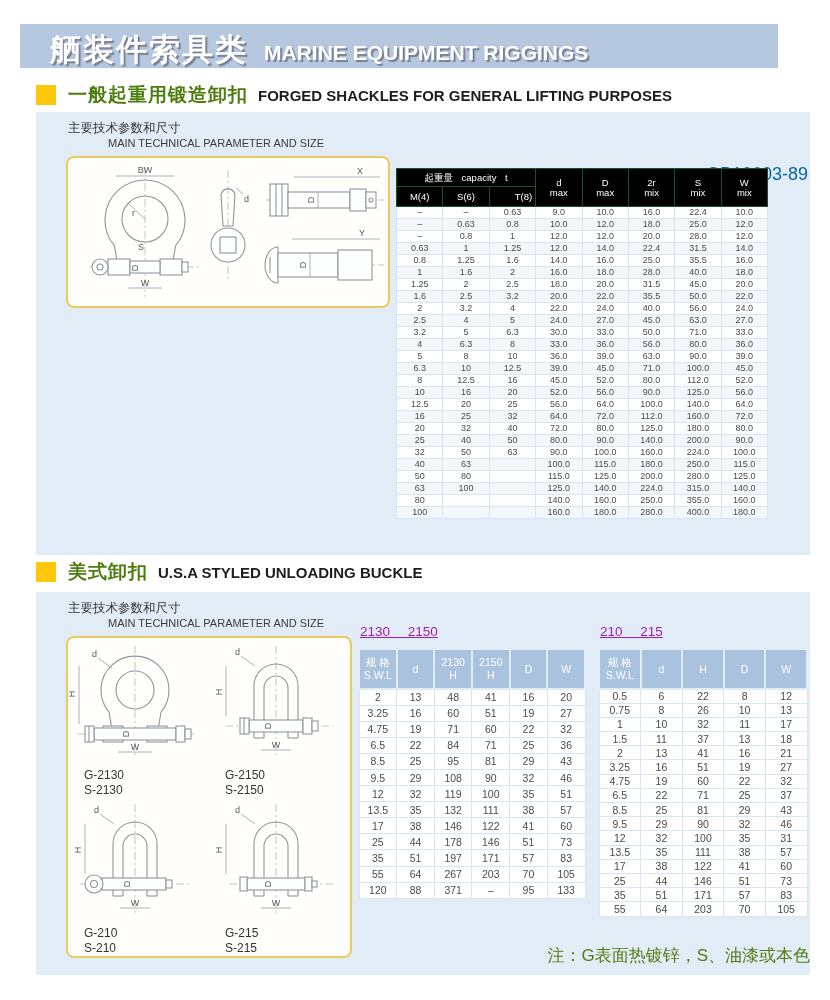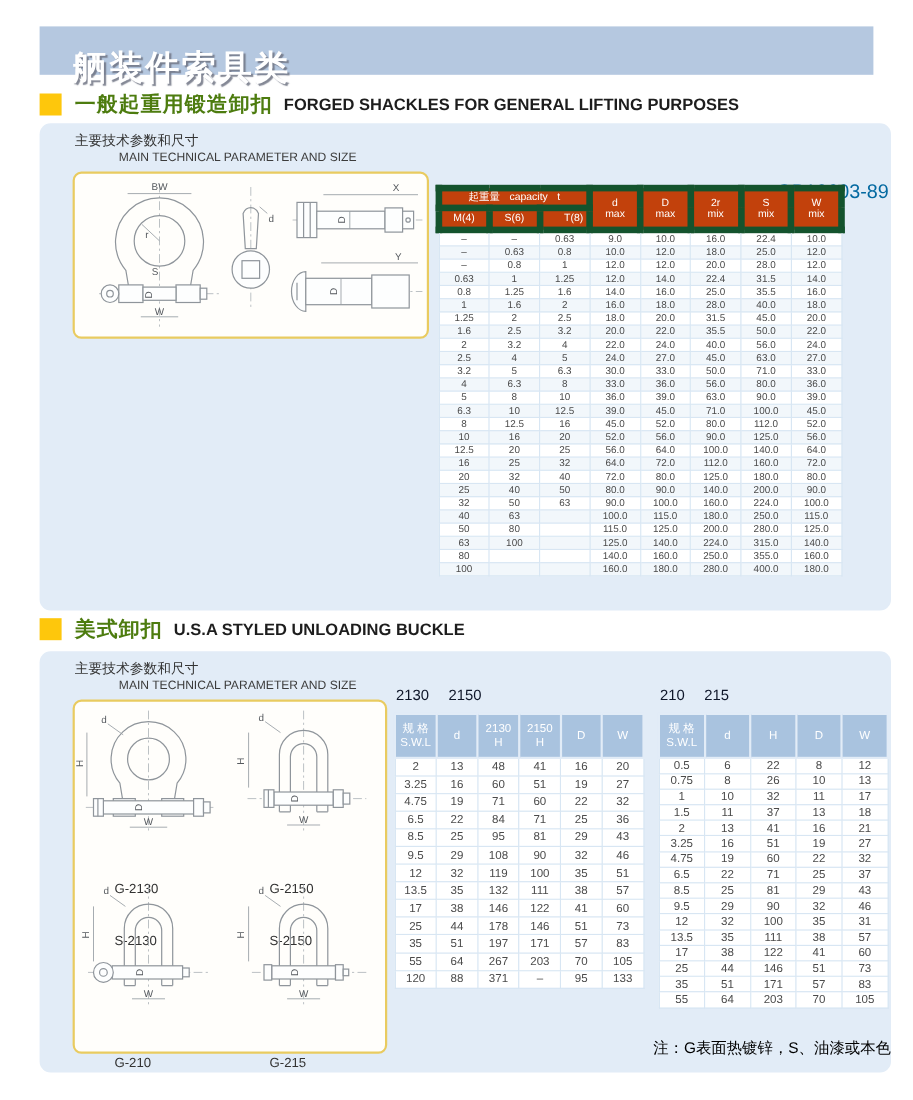--- a/index.html
+++ b/index.html
@@ -1,94 +1,95 @@
 <!DOCTYPE html>
 <html><head>
 <meta charset="utf-8">
 <style>
   * { margin:0; padding:0; box-sizing:border-box; }
   body { background:#ffffff; font-family:"Liberation Sans", sans-serif; }
   .page { position:relative; width:830px; height:1000px; background:#fff; overflow:hidden; }
   .abs { position:absolute; }
 
   
-  .banner { left:36px; top:24px; width:758px; height:44px; background:#b5c8e0;
-            display:flex; align-items:baseline; padding:16px 0 0 30px; }
+  .banner { left:20px; top:24px; width:758px; height:44px; background:#b5c8e0;
+            display:flex; align-items:baseline; padding:4px 0 0 30px; }
   .banner-zh { font-size:31px; font-weight:bold; color:#ffffff; letter-spacing:2px;
                text-shadow:2px 2px 1px rgba(110,115,130,.85); line-height:44px; }
   .banner-en { font-size:21px; font-weight:bold; color:#ffffff; margin-left:16px;
                text-shadow:2px 2px 1px rgba(110,115,130,.85); }
 
   
   .sec-head { left:36px; width:758px; height:22px; display:flex; align-items:center; }
   .bullet { width:20px; height:20px; background:#fec70c; flex:0 0 20px; }
   .sh-zh { font-size:19px; font-weight:bold; color:#4d7c0f; margin-left:12px; letter-spacing:1px; }
   .sh-en { font-size:15px; font-weight:bold; color:#1d1d1d; margin-left:10px; }
 
   
-  .panel { background:#e2ecf7;border-radius:10px; }
+  .panel { background:#e2ecf7; }
   .panel1 { left:36px; top:112px; width:774px; height:443px; }
   .panel2 { left:36px; top:592px; width:774px; height:383px; }
 
   .param { left:32px; top:8px; }
   .param .zh { font-size:12.5px; color:#333; line-height:16px; }
   .param .en { font-size:11px; color:#3c3c3c; line-height:15px;padding-left:40px; }
 
   .diagram-box { background:#fffefb; border:2px solid #e9cb60; border-radius:8px; }
   .box1 { left:30px; top:44px; width:324px; height:152px; padding:4px 2px; }
   .box2 { left:30px; top:44px; width:286px; height:322px; padding:4px 0 0 0; }
 
   .gb-label { right:2px; top:32px; font-size:18px; color:#0369a1;margin-top:20px; }
 
   
   .t1 { left:360px; top:56px; border-collapse:collapse; table-layout:fixed; width:372px;
         font-size:9px; color:#4a4a4a; }
-  .t1 th { background:#c2410c; color:#fff; font-weight:normal; border:6px solid #14532d;
+  .t1 th { background:#000000; color:#fff; font-weight:normal; border:1px solid #14532d;
            font-size:9.5px; line-height:10px; padding:1px 0; text-align:center; }
   .t1 th.group { word-spacing:6px; height:18px; }
   .t1 th.sub { height:20px; }
   .t1 th.sub-r { text-align:right; padding-right:3px; }
   .t1 td { background:#fff; border:1px solid #d8e6f3; text-align:center;
            height:11.4px; line-height:11px; padding:0; }
   .t1 tbody tr:nth-child(even) td { background:#f2f7fb; }
 
   
   .t2 { border-collapse:collapse; table-layout:fixed; font-size:10.5px; color:#4a4a4a; }
   .t2 th { background:#a9c3df; color:#fff; font-weight:normal; border:2px solid #e2ecf7;
            font-size:10.5px; line-height:13px; height:40px; padding:0; text-align:center; }
   .t2 td { background:#fff; border:1px solid #d8e6f3; text-align:center; padding:0; }
   .ta { left:322px; top:56px; width:228px; }
   .ta td { height:16.1px; }
   .tb { left:562px; top:56px; width:210px; }
   .tb td { height:14.2px; }
-  .tbl-caption { font-size:13.5px; color:#0f172a; word-spacing:14px; }
+  .tbl-caption { font-size:13.5px; color:#a21caf; word-spacing:14px;text-decoration:underline; }
   .cap-a { left:324px; top:32px; }
   .cap-b { left:564px; top:32px; }
 
-  .note { right:0px; top:352px; font-size:14px; color:#000000; }
+  .note { right:0px; top:352px; font-size:17px; color:#4d7c0f; }
 
   
   .dgrid { display:grid; grid-template-columns:141px 141px; grid-template-rows:158px 158px; }
   .dcell { text-align:left; }
-  .dcap { font-size:12px; color:#333; line-height:15px; padding-left:36px;margin-top:32px; }
+  .dcap { font-size:12px; color:#333; line-height:15px; padding-left:16px; }
 
   
   .ln { fill:none; stroke:#8f959b; stroke-width:1.1; }
   .lnf { fill:#fdfefe; stroke:#8f959b; stroke-width:1.1; }
   .cl { fill:none; stroke:#a8aeb4; stroke-width:0.7; stroke-dasharray:8 3 2 3; }
   .dim { fill:none; stroke:#9aa0a6; stroke-width:0.8; }
   .dtx { font-size:9px; fill:#55595e; font-family:"Liberation Sans", sans-serif; }
 </style>
 </head>
 <body>
 
 <div class="page">
 
   <header class="abs banner">
     <span class="banner-zh">舾装件索具类</span>
+    <span class="banner-en">MARINE EQUIPMENT RIGGINGS</span>
   </header>
 
   <div class="abs sec-head" style="top:84px;">
     <span class="bullet"></span>
     <span class="sh-zh">一般起重用锻造卸扣</span>
     <span class="sh-en">FORGED SHACKLES FOR GENERAL LIFTING PURPOSES</span>
   </div>
 
   <section class="abs panel panel1">
 

